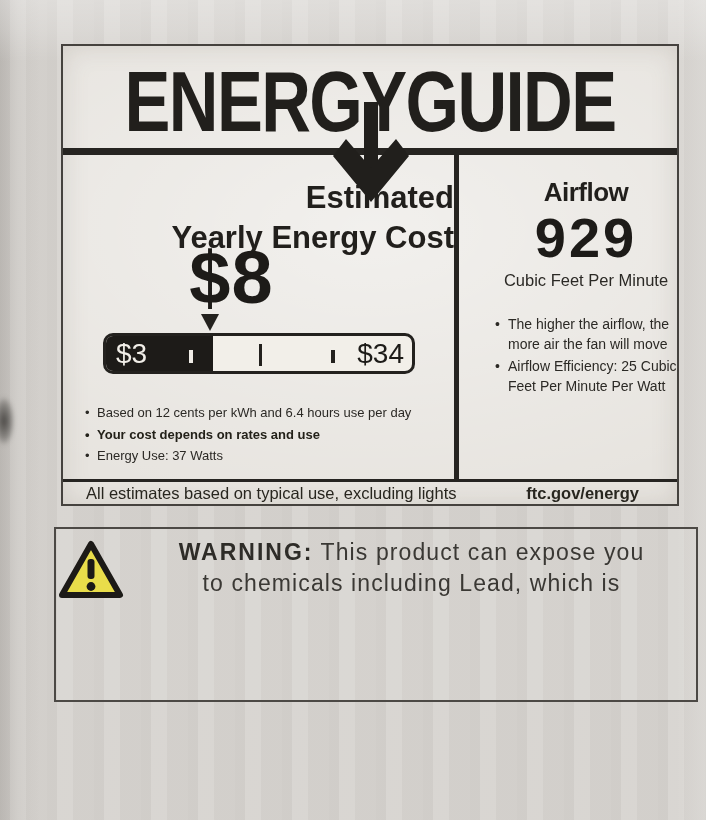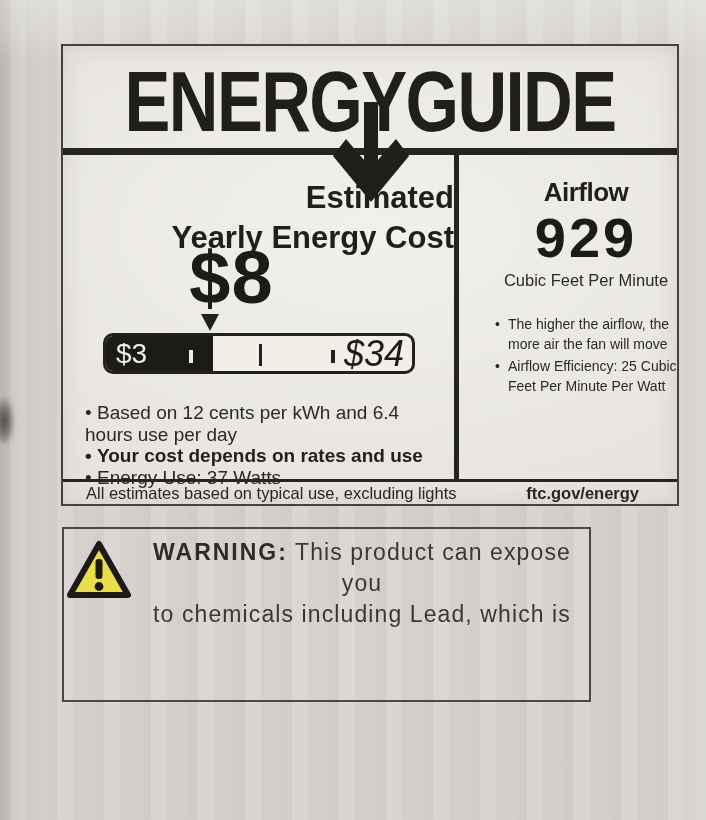--- a/index.html
+++ b/index.html
@@ -54,23 +54,23 @@
   .lp-bar { position:absolute; left:40px; top:178px; width:312px; height:41px;
             box-sizing:border-box; border:3px solid #23211e; border-radius:10px;
             background:#f2efe9; overflow:hidden; }
   .lp-bar-fill { position:absolute; left:0; top:0; bottom:0; width:107px; background:#1d1b18;
                  display:flex; align-items:center; padding-left:10px; box-sizing:border-box;
                  color:#f1eee8; font-size:28px; }
   .tick-a { position:absolute; left:83px;  top:14px; width:4px; height:13px; background:#efece6; }
   .tick-b { position:absolute; left:153px; top:8px;  width:3px; height:22px; background:#23211e; }
   .tick-c { position:absolute; left:225px; top:14px; width:4px; height:13px; background:#23211e; }
   .lp-bar-max { position:absolute; right:8px; top:0; bottom:0; display:flex; align-items:center;
-                font-size:36px; color:#1d1b18;font-style:italic; }
+                font-size:28px; color:#1d1b18; }
   .lp-caption { position:absolute; top:224px; left:0; width:100%; text-align:center; font-size:17px; color:#2b2925; }
-  .lp-bullets { position:absolute; top:247px; left:22px; right:4px; font-size:19px; line-height:21.5px; color:#2b2925; }
+  .lp-bullets { position:absolute; top:247px; left:22px; right:4px; font-size:13px; line-height:21.5px; color:#2b2925; }
   .lp-bullets .b-bold { font-weight:bold; color:#232119; }
   .dot { display:inline-block; width:12px; }
 
   
   .panel-right { position:absolute; left:412px; top:109px; width:222px; height:324px; }
   .rp-heading { position:absolute; top:22px; left:0; width:100%; text-align:center;
                 font-size:26px; font-weight:bold; letter-spacing:-0.5px; color:#211f1c; }
   .rp-value { position:absolute; top:52px; left:0; width:100%; text-align:center;
               font-size:56px; font-weight:bold; line-height:62px; letter-spacing:3px; color:#1d1b18; }
   .rp-unit { position:absolute; top:116px; left:0; width:100%; text-align:center; font-size:16.5px; color:#2b2925; }
@@ -79,21 +79,21 @@
   .rp-bullets .rb .dot { position:absolute; left:0; top:0; width:auto; }
 
   
   .lbl-footer { position:absolute; left:0; top:436px; width:100%; height:22px;
                 display:flex; align-items:center; justify-content:space-between;
                 padding:0 38px 0 23px; box-sizing:border-box; font-size:16.5px; color:#28261f; }
   .lbl-footer .site { font-weight:bold; }
 
   
   .warning-box {
-    position:absolute; left:62px; top:527px; width:529px; height:175px;
+    position:absolute; left:54px; top:527px; width:644px; height:175px;
     box-sizing:border-box; border:2px solid #4c4945; padding:8px 11px 6px 2px;
     font-size:23px; line-height:31px; letter-spacing:1.1px; color:#3a3834;
     background:rgba(255,255,255,0.05);
   }
   .warn-head { display:flex; align-items:flex-start; }
   .warn-tri { flex:0 0 80px; padding-top:3px; }
   .warn-intro { flex:1 1 auto; text-align:center; }
   .warn-label { font-weight:bold; letter-spacing:2px; color:#2e2c28; }
   .warn-rest { margin-left:1px; }
 </style>

